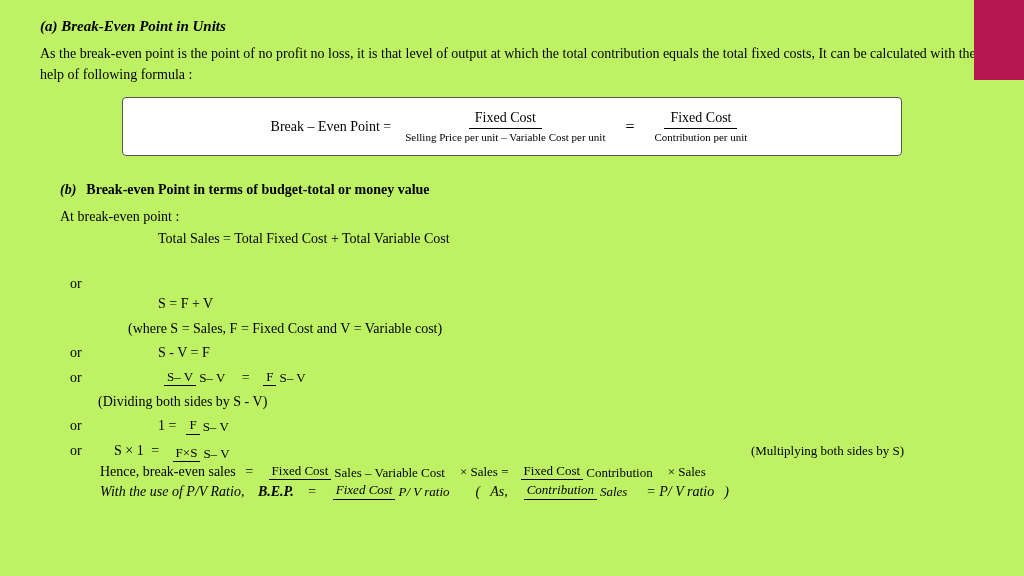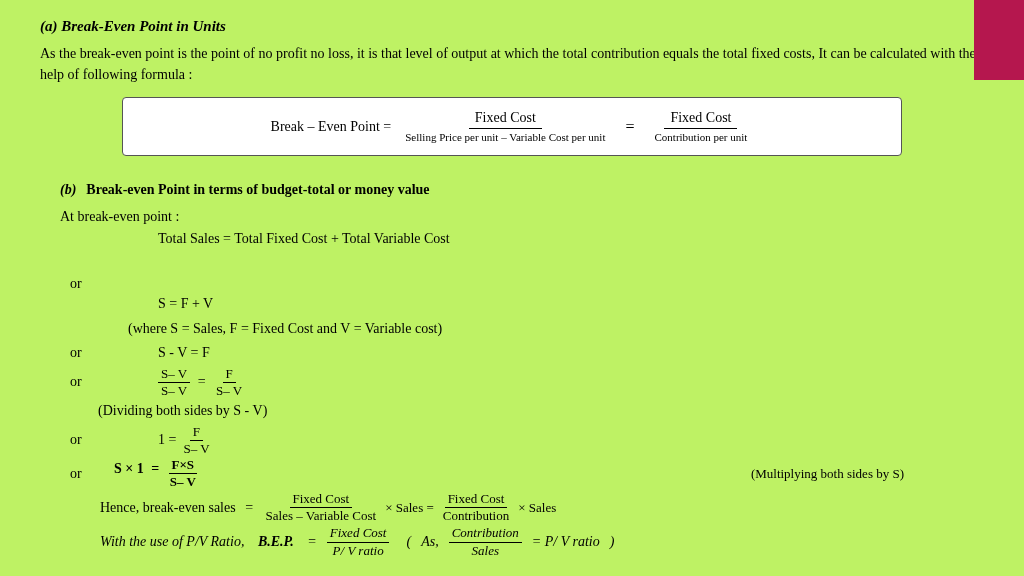--- a/index.html
+++ b/index.html
@@ -119,25 +119,25 @@
 
     .label {
       width: 38px;
       flex-shrink: 0;
       font-size: 14px;
     }
 
     
     .frac {
       display: inline-flex;
-      flex-direction: column;
+      flex-direction: row;
       align-items: center;
       vertical-align: middle;
       line-height: 1.1;
-      margin: 0 0;
+      margin: 0 6px;
     }
     .frac .num {
       border-bottom: 1.2px solid #000;
       padding: 0 3px 1px 3px;
       font-size: 13px;
       white-space: nowrap;
     }
     .frac .den {
       padding: 1px 3px 0 3px;
       font-size: 13px;
@@ -256,21 +256,21 @@
         <span>1 =</span>
         <span class="frac">
           <span class="num">F</span>
           <span class="den">S– V</span>
         </span>
       </span>
     </div>
 
     <div class="line" style="align-items:center;">
       <span class="label indent2">or</span>
-      <span style="padding-left:36px; display:inline-flex; align-items:flex-start; gap:4px;font-weight:bold;">
+      <span style="padding-left:36px; display:inline-flex; align-items:flex-end; gap:4px;">
         <span>S × 1</span>
         <span>&nbsp;=&nbsp;</span>
         <span class="frac">
           <span class="num">F×S</span>
           <span class="den">S– V</span>
         </span>
       </span>
       <span style="flex:1; text-align:right; padding-right:80px; font-size:13px;">(Multiplying both sides by S)</span>
     </div>
 

